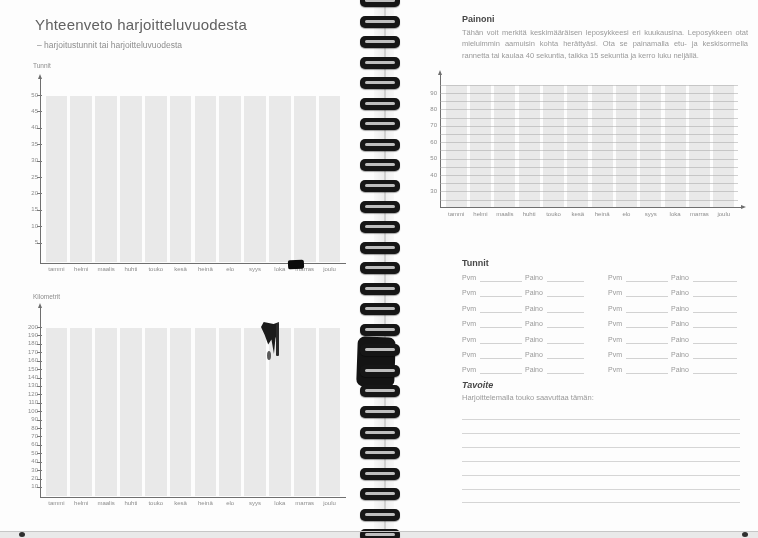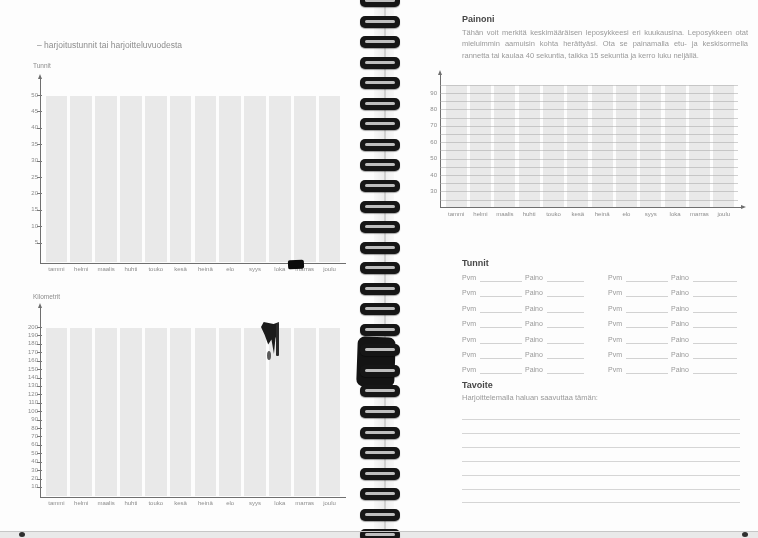--- a/index.html
+++ b/index.html
@@ -61,20 +61,21 @@
   .blot-drip { position:absolute; left:267px; top:351px; width:4px; height:9px; background:#5a5a5a; border-radius:50%; }
   .label-smudge { position:absolute; left:288px; top:260px; width:16px; height:9px; background:#0b0b0b;
     border-radius:2px; transform:rotate(-3deg); }
 </style>
 </head>
 <body>
 
 <div class="screen">
   <div class="page"></div>
 
+  <div class="page-title">Yhteenveto harjoitteluvuodesta</div>
   <div class="page-subtitle">– harjoitustunnit tai harjoitteluvuodesta</div>
 
   <div class="chart" id="hours-chart" style="left:30px; top:60px; width:316px; height:220px;">
     <div class="chart-label" style="left:3px; top:2px;">Tunnit</div>
     <div class="yarrow" style="left:7.5px; top:14px;"></div>
     <div class="yaxis" style="left:10px; top:19px; height:184px;"></div>
     <div class="bars" id="hours-bars" style="left:14px; top:36px; width:298px; height:166px;">
         <div class="bar"></div>
         <div class="bar"></div>
         <div class="bar"></div>
@@ -430,22 +431,22 @@
           <div class="wlabel">Pvm</div>
           <div class="wline"></div>
         </div>
         <div class="wfield" style="width: 69px;">
           <div class="wlabel">Paino</div>
           <div class="wline"></div>
         </div>
       </div>
     </div>
 
-  <div class="sec-heading" style="left:462px; top:380px;">Tavoite</div>
-  <div class="body-text" style="left:462px; top:392px; width:286px; text-align:left;">Harjoittelemalla haluan saavuttaa tämän:</div>
+  <div class="sec-heading" style="left:462px; top:380px;font-style:italic;">Tavoite</div>
+  <div class="body-text" style="left:462px; top:392px; width:286px; text-align:left;">Harjoittelemalla touko saavuttaa tämän:</div>
   <div class="goal-lines" id="goal-lines">
       <div class="ruled-line" style="top: 5px;"></div>
       <div class="ruled-line" style="top: 18.9px;"></div>
       <div class="ruled-line" style="top: 32.8px;"></div>
       <div class="ruled-line" style="top: 46.7px;"></div>
       <div class="ruled-line" style="top: 60.6px;"></div>
       <div class="ruled-line" style="top: 74.5px;"></div>
       <div class="ruled-line" style="top: 88.4px;"></div>
     </div>
 

